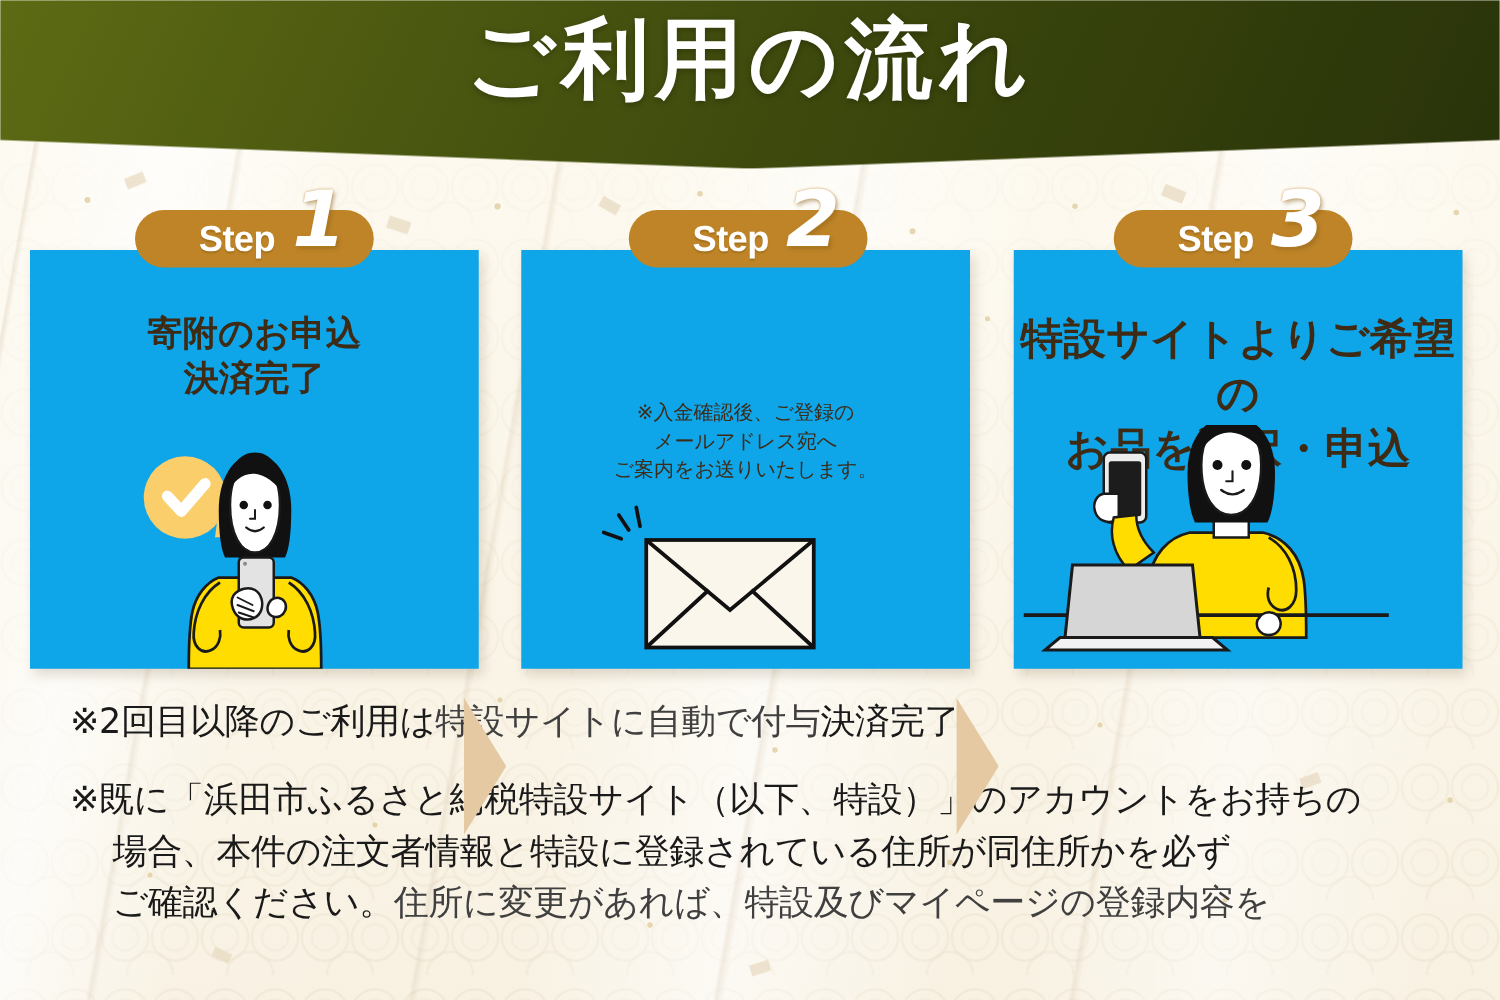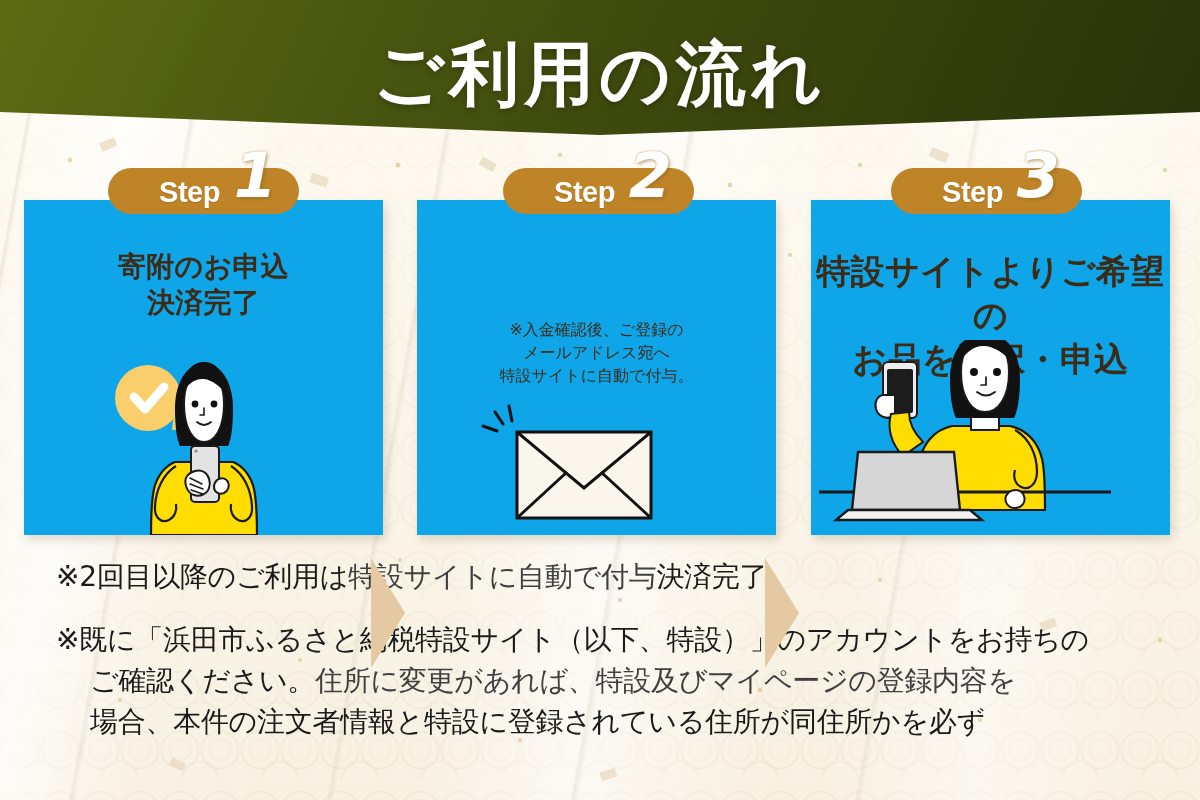--- a/index.html
+++ b/index.html
@@ -45,21 +45,21 @@
       linear-gradient(100deg, rgba(205,186,160,0) 980px, rgba(205,186,160,.45) 983px, rgba(205,186,160,0) 988px);
   }
   .bg-flecks { opacity:.85; }
 
   
   .banner {
     position:absolute; left:0; top:0; width:1200px; height:135px;
     background:linear-gradient(115deg,#5d6b14 0%, #4a5710 30%, #39450c 62%, #29330a 100%);
     -webkit-clip-path:polygon(0 0, 1200px 0, 1200px 112px, 600px 135px, 0 112px);
     clip-path:polygon(0 0, 1200px 0, 1200px 112px, 600px 135px, 0 112px);
-    display:flex; align-items:center; justify-content:center;
+    display:flex; align-items:flex-start; justify-content:center;
   }
   .banner-title {
     color:#fff;
     font-size:70px;
     line-height:1;
     letter-spacing:.07em;
     font-weight:700;
     margin-top:12px;
     text-shadow:0 2px 6px rgba(0,0,0,.28);
     font-family:"DejaVu Sans","Liberation Sans",sans-serif;
@@ -254,21 +254,21 @@
     </svg>
   </div>
 
   <div class="card c2">
     <div class="badge b2">
       <span class="word">Step</span>
       <span class="num">2</span>
     </div>
     <div class="card-note">※入金確認後、ご登録の
 メールアドレス宛へ
-特設サイトに自動で付与。</div>
+ご案内をお送りいたします。</div>
 
     <svg class="illus" viewBox="0 0 359 185" style="top:196px;">
       <g stroke="#111" stroke-width="3" stroke-linecap="round">
         <line x1="78" y1="16" x2="86" y2="28"></line>
         <line x1="92" y1="10" x2="95" y2="25"></line>
         <line x1="66" y1="30" x2="80" y2="35"></line>
       </g>
       <g>
         <rect x="100" y="36" width="134" height="86" fill="#FBF6EC" stroke="#111" stroke-width="3"></rect>
         <path d="M100 36 L167 92 L234 36" fill="none" stroke="#111" stroke-width="3"></path>
@@ -322,18 +322,18 @@
   <div class="arrow a1"></div>
   <div class="arrow a2"></div>
 </div>
 
 <div class="notes">
   <div class="note-line note-1">
     <span>※2回目以降のご利用は</span><span class="red">特設サイトに自動で付与</span><span>決済完了。</span>
   </div>
   <div class="note-2">
     <div class="note-line">※既に「浜田市ふるさと納税特設サイト（以下、特設）」のアカウントをお持ちの</div>
+    <div class="note-line ind">場合、本件の注文者情報と特設に登録されている住所が同住所かを必ず</div>
     <div class="note-line ind">
       <span>ご確認ください。</span><span class="red">住所に変更があれば、特設及びマイページの登録内容を</span>
     </div>
-    <div class="note-line ind">場合、本件の注文者情報と特設に登録されている住所が同住所かを必ず</div>
   </div>
 </div>
 
 </body></html>

